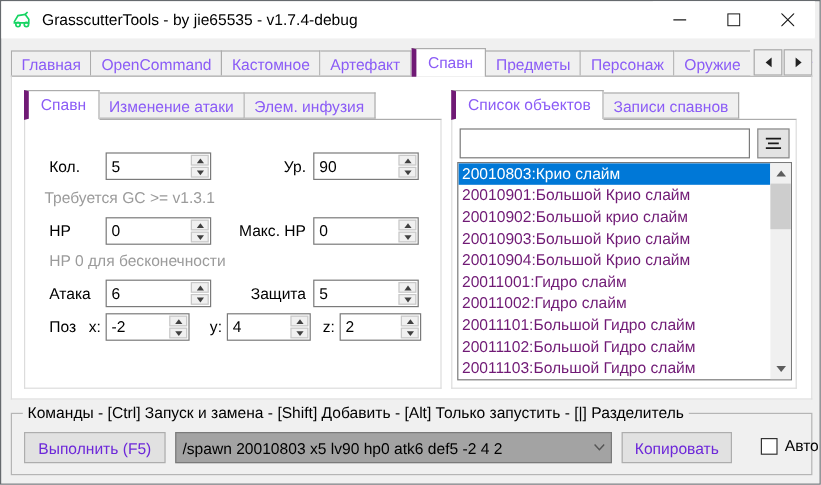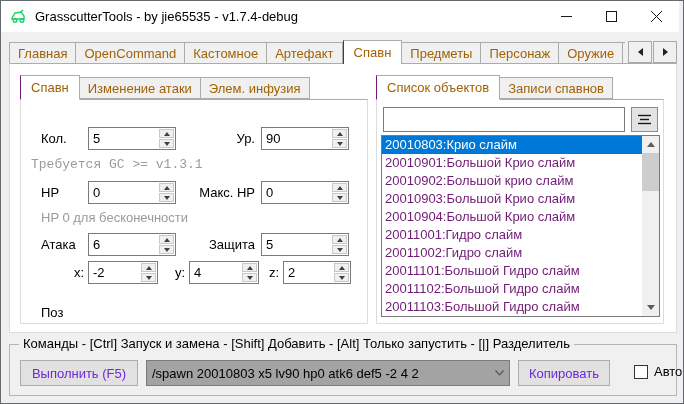--- a/index.html
+++ b/index.html
@@ -11,23 +11,23 @@
   }
   
   .titlebar { position:absolute; left:0; top:0; right:4px; height:31px; background:#fff; display:flex; align-items:center; }
   .app-icon { width:17px; height:17px; margin:0 8px 0 9px; flex:0 0 auto; }
   .title-text { font-size:13px; color:#000; white-space:nowrap; }
   .caption-btns { position:absolute; right:0; top:0; height:30px; display:flex; }
   .cap-btn { width:45px; height:30px; display:flex; align-items:center; justify-content:center; font-size:12px; color:#1a1a1a; background:#fff; }
   .cap-btn svg { display:block; }
   
   .main-tabstrip { position:absolute; left:8px; top:38px; width:668px; height:25px; display:flex; align-items:flex-end; overflow:hidden; }
-  .tab { height:22px; padding:0 8px; background:#f0f0f0; border:1px solid #acacac; border-left:none; display:flex; align-items:center; white-space:nowrap; color:#a16207; }
+  .tab { height:22px; padding:0 8px; background:#f0f0f0; border:1px solid #acacac; border-left:none; display:flex; align-items:center; white-space:nowrap; color:#8b5cf6; }
   .tab:first-child { border-left:1px solid #acacac; }
-  .tab.sel { height:25px; background:#fff; border-left:1px solid #701a75; position:relative; z-index:4; margin-bottom:-1px; border-bottom:1px solid #fff; padding:0 10px; }
+  .tab.sel { height:25px; background:#fff; border-left:4px solid #701a75; position:relative; z-index:4; margin-bottom:-1px; border-bottom:1px solid #fff; padding:0 10px; }
   .tabscroll { position:absolute; right:0; bottom:1px; display:flex; z-index:6; background:#f0f0f0; padding-left:2px; }
   .tabscroll .sbtn { width:24px; height:22px; background:#f0f0f0; border:1px solid #a9a9a9; display:flex; align-items:center; justify-content:center; margin-left:1px; }
   .tri-l { width:0;height:0;border-top:4px solid transparent;border-bottom:4px solid transparent;border-right:5px solid #222; }
   .tri-r { width:0;height:0;border-top:4px solid transparent;border-bottom:4px solid transparent;border-left:5px solid #222; }
   
   .main-page { position:absolute; left:8px; top:62px; width:668px; height:270px; background:#fff; border:1px solid #dcdcdc; border-top:1px solid #acacac; }
   
   .inner-tabstrip { position:absolute; display:flex; align-items:flex-end; height:25px; }
   .inner-page { position:absolute; background:#fff; border:1px solid #dcdcdc; border-top:1px solid #acacac;padding-left:12px; }
   .left-strip { left:10px; top:10px; }
@@ -176,21 +176,21 @@
         <div class="spin-btns">
           <div class="spin-btn">
               <span class="arr-up"></span>
             </div>
           <div class="spin-btn">
               <span class="arr-dn"></span>
             </div>
         </div>
       </div>
 
-      <span class="hint" style="left:10px; top:57px;font-family:Liberation Mono, monospace;">Требуется GC &gt;= v1.3.1</span>
+      <span class="hint" style="left:16px; top:57px;">Требуется GC &gt;= v1.3.1</span>
 
       <span class="frm-label" style="left:20px; top:81px;">HP</span>
       <div class="spin" style="left:67px; top:81px; width:88px;">
         <span class="spin-val">0</span>
         <div class="spin-btns">
           <div class="spin-btn">
               <span class="arr-up"></span>
             </div>
           <div class="spin-btn">
               <span class="arr-dn"></span>
@@ -230,21 +230,21 @@
         <div class="spin-btns">
           <div class="spin-btn">
               <span class="arr-up"></span>
             </div>
           <div class="spin-btn">
               <span class="arr-dn"></span>
             </div>
         </div>
       </div>
 
-      <span class="frm-label" style="left:20px; top:161px;margin-top:40px;">Поз</span>
+      <span class="frm-label" style="left:20px; top:161px;">Поз</span>
       <span class="frm-label r" style="left:45px; top:161px; width:18px;">x:</span>
       <div class="spin" style="left:67px; top:161px; width:70px;">
         <span class="spin-val">-2</span>
         <div class="spin-btns">
           <div class="spin-btn">
               <span class="arr-up"></span>
             </div>
           <div class="spin-btn">
               <span class="arr-dn"></span>
             </div>

